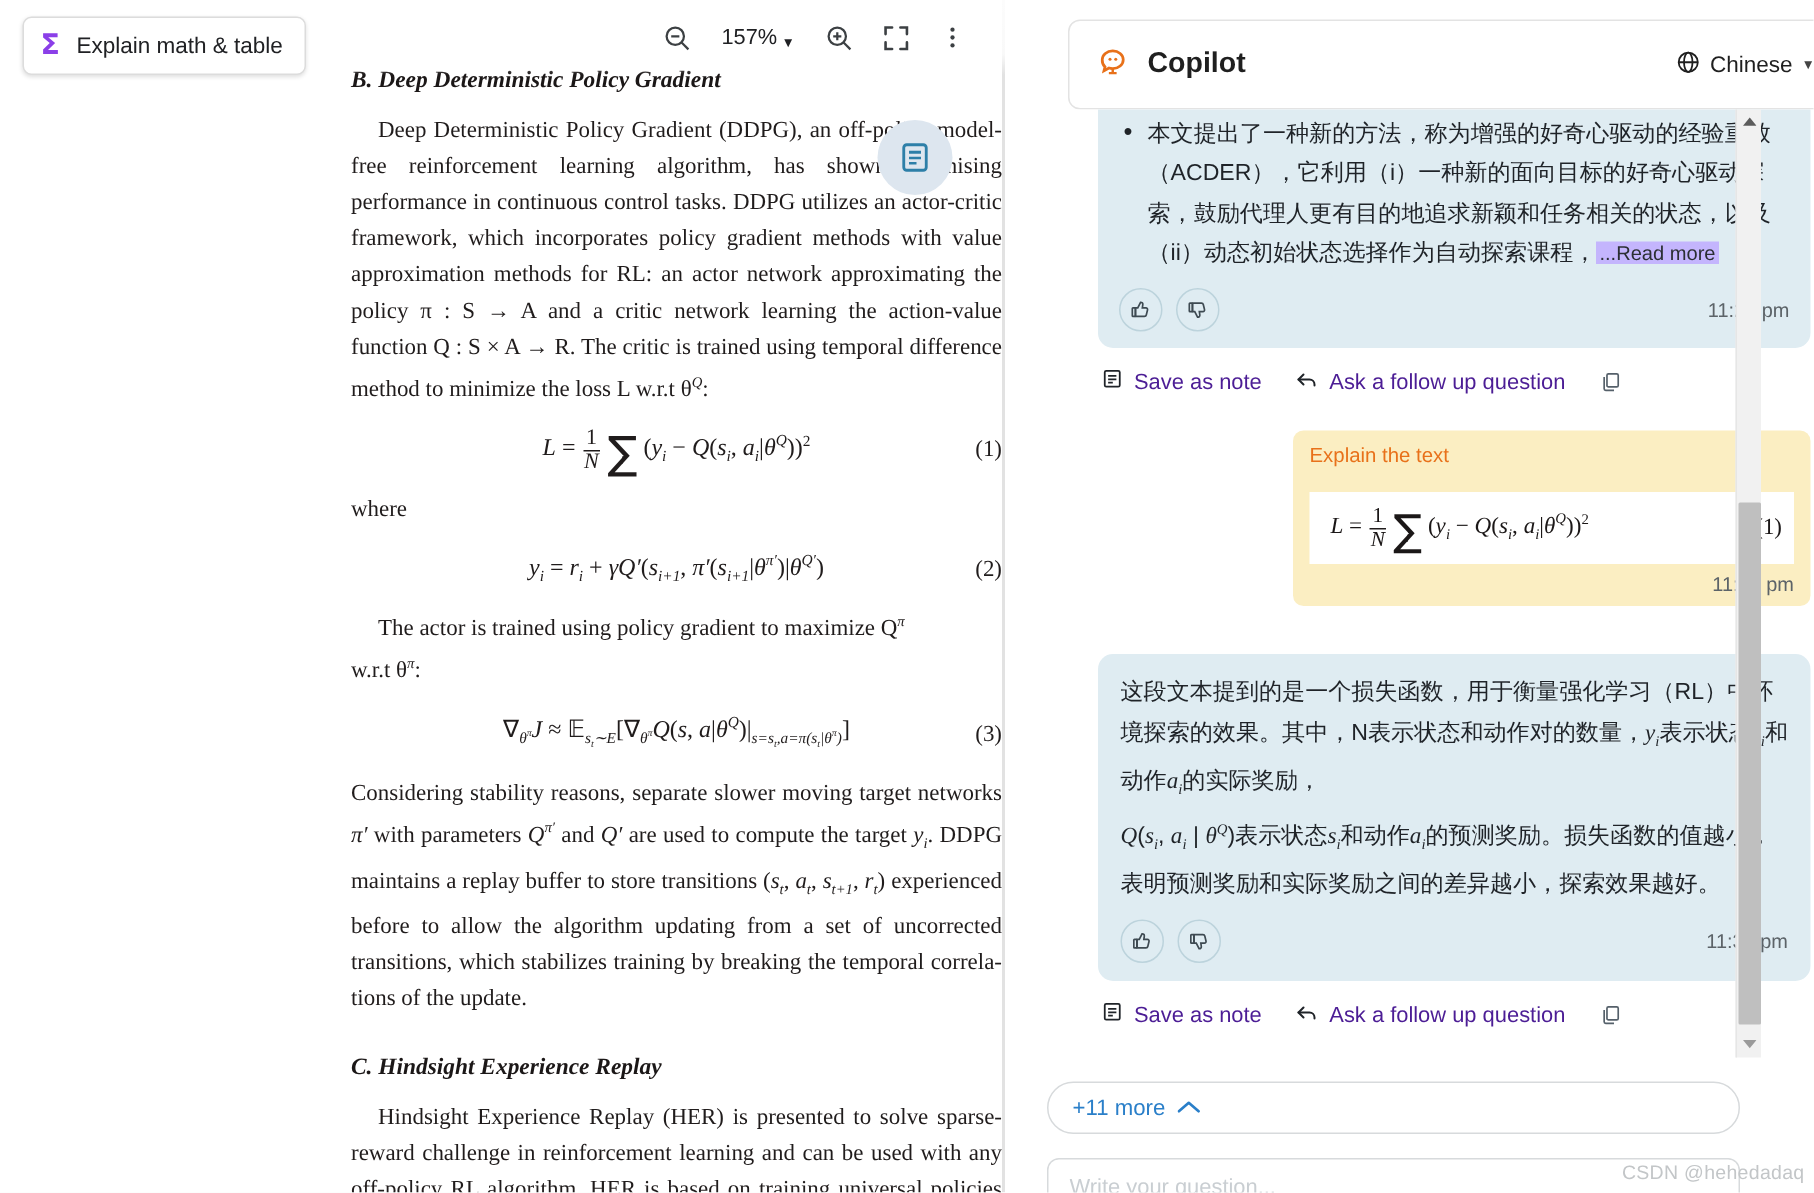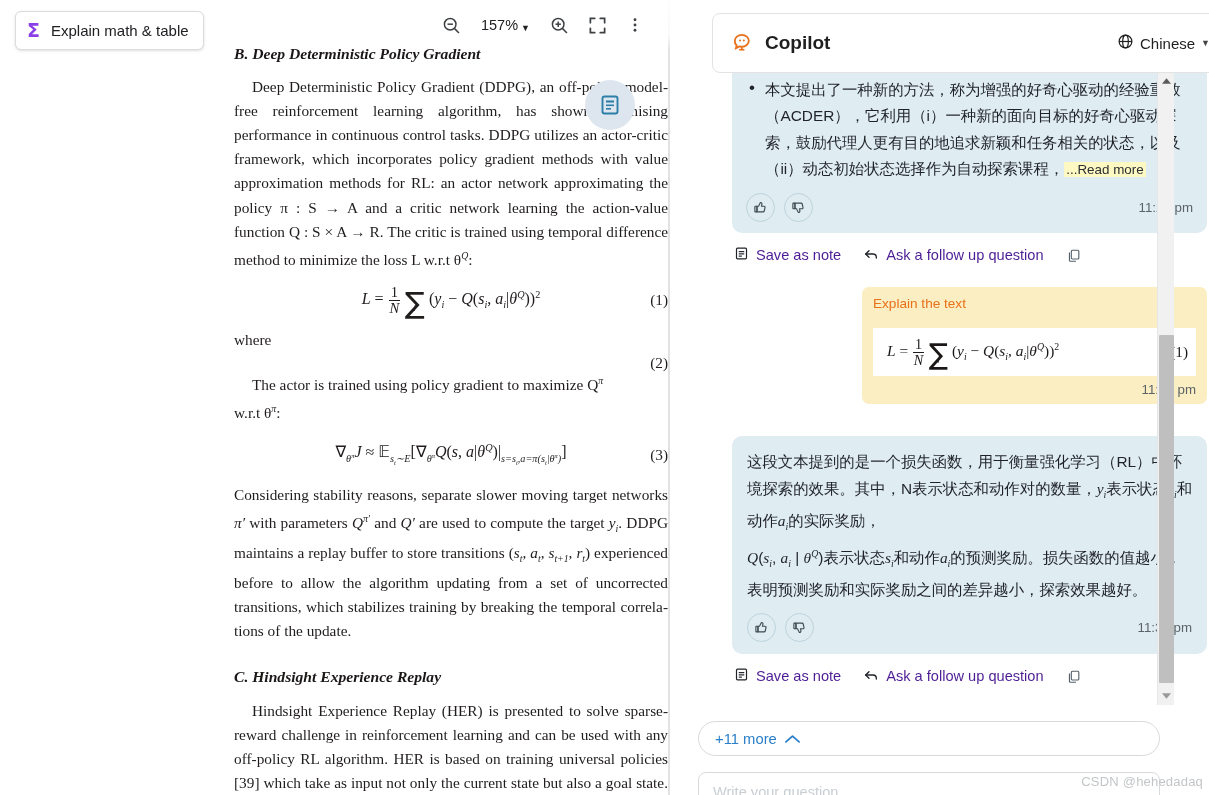--- a/index.html
+++ b/index.html
@@ -138,21 +138,21 @@
   .bot-list { list-style: none; padding: 0; margin: 0; }
   .bot-list li { position: relative; padding-left: 19px; }
   .bot-list li::before {
     content: "•"; position: absolute; left: 3px; top: -2px; font-size: 17px; color: #1f2328;
   }
   .zh {
     font-size: 15.4px; line-height: 26.4px; color: #1f2328;
     text-align: left;
   }
   .readmore {
-    background: #fef9c3; color: #2b2f33; font-size: 13.4px;
+    background: #c4b5fd; color: #2b2f33; font-size: 13.4px;
     padding: 0 2px; cursor: pointer; white-space: nowrap;
   }
   .fb-row {
     display: flex; align-items: center; gap: 9px; margin-top: 9px; padding-bottom: 6px;
   }
   .circ-btn {
     width: 29px; height: 29px; border-radius: 50%;
     border: 1px solid #bcd3dc; background: transparent;
     display: flex; align-items: center; justify-content: center;
     cursor: pointer; color: #3e4a52;
@@ -257,20 +257,24 @@
             <span class="mfrac"><span>1</span><span class="mi">N</span></span>
             <span class="bigsum">∑<span class="und">i</span></span>
             (<span class="mi">y<sub>i</sub></span> − <span class="mi">Q</span>(<span class="mi">s<sub>i</sub></span>,&nbsp;<span class="mi">a<sub>i</sub></span>|<span class="mi">θ<sup>Q</sup></span>))<sup style="font-style:normal">2</sup>
           </span>
           <span class="eq-num">(1)</span>
         </div>
 
         <p class="para noind where">where</p>
 
         <div class="eq-row">
+          <span class="eq-body">
+            <span class="mi">y<sub>i</sub></span> = <span class="mi">r<sub>i</sub></span> +
+            <span class="mi">γQ′</span>(<span class="mi">s<sub>i+1</sub></span>,&nbsp;<span class="mi">π′</span>(<span class="mi">s<sub>i+1</sub></span>|<span class="mi">θ<sup>π′</sup></span>)|<span class="mi">θ<sup>Q′</sup></span>)
+          </span>
           <span class="eq-num">(2)</span>
         </div>
 
         <p class="para"><span>The actor is trained using policy gradient to maximize Q</span><sup class="mi">π</sup><br>
           <span>w.r.t θ</span><sup class="mi">π</sup>:</p>
 
         <div class="eq-row">
           <span class="eq-body">
             ∇<sub class="mi">θ<sup>π</sup></sub><span class="mi">J</span> ≈
             𝔼<sub class="mi">s<sub>t</sub>∼E</sub>[∇<sub class="mi">θ<sup>π</sup></sub><span class="mi">Q</span>(<span class="mi">s</span>,&nbsp;<span class="mi">a</span>|<span class="mi">θ<sup>Q</sup></span>)|<sub class="mi">s=s<sub>t</sub>,a=π(s<sub>t</sub>|θ<sup>π</sup>)</sub>]

